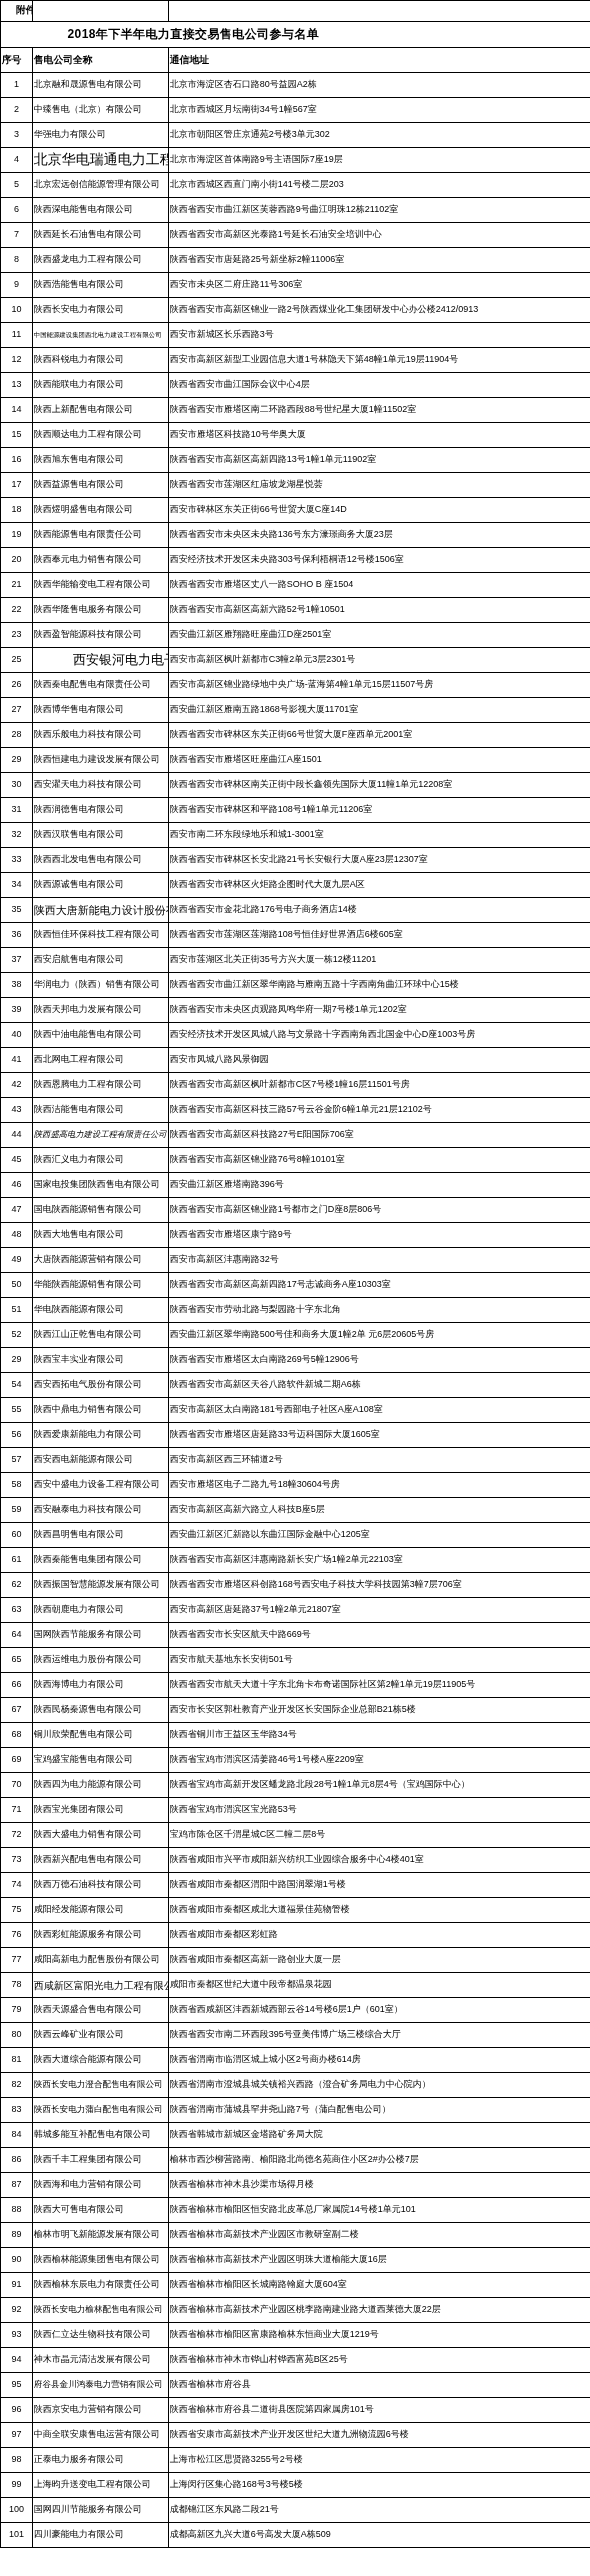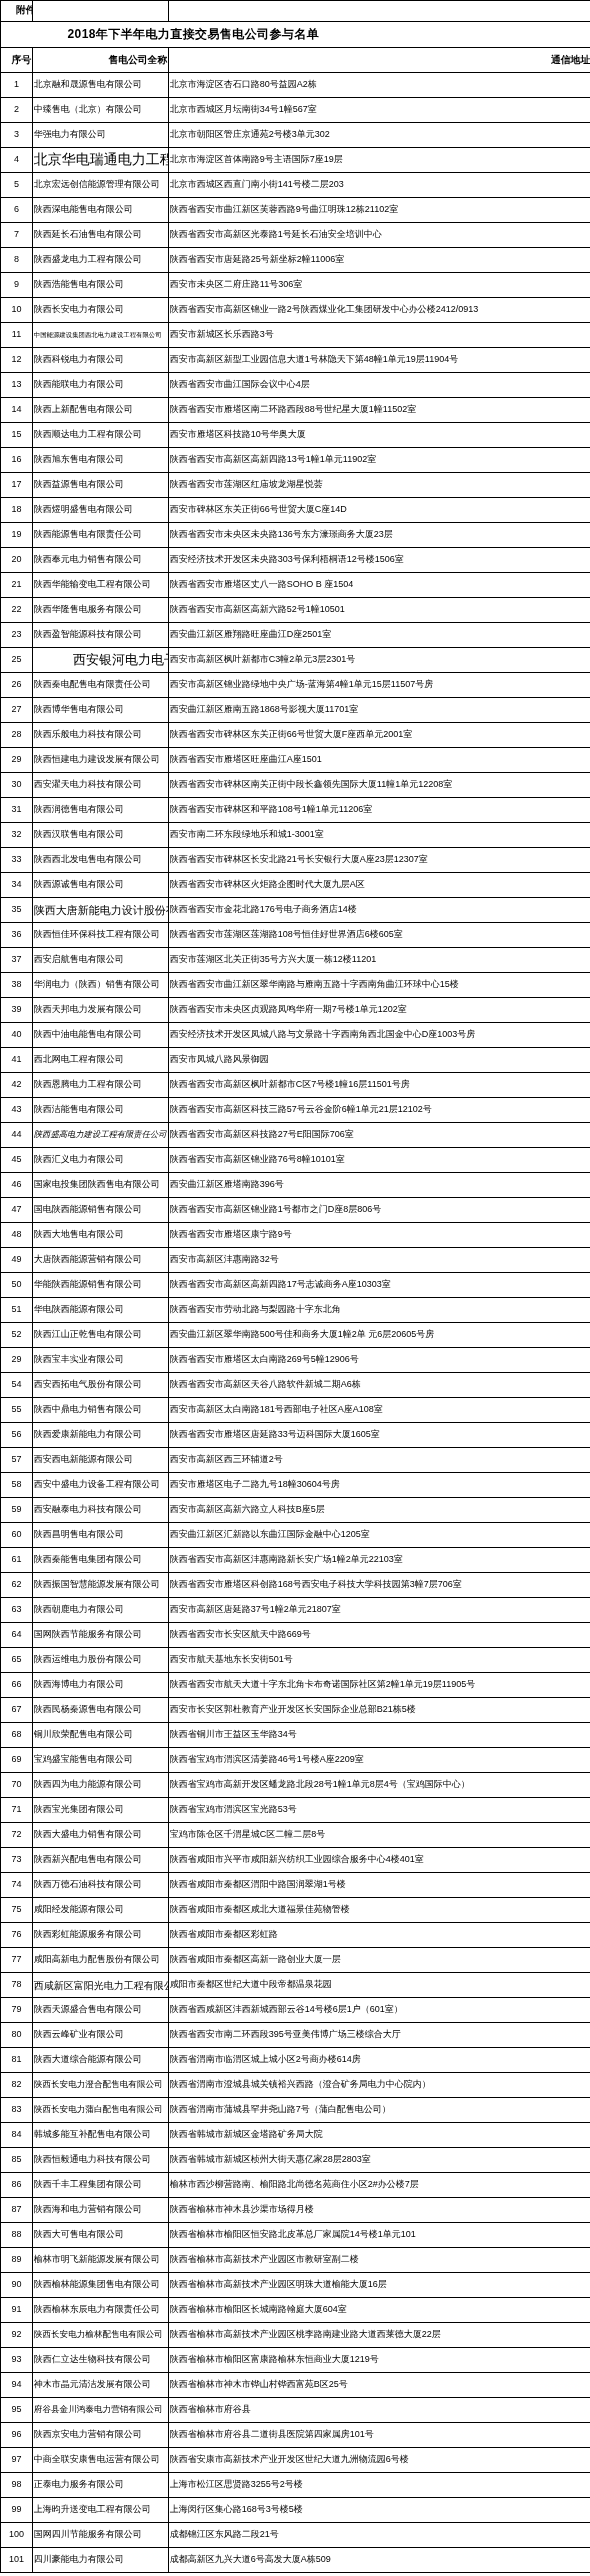--- a/index.html
+++ b/index.html
@@ -31,21 +31,21 @@
   tr.title-row td { height: 25.5px; border-top: 0.8px solid #000; }
   .title-inner {
     width: 383px;
     text-align: center;
     font-weight: bold;
     font-size: 12px;
     letter-spacing: 0.4px;
   }
   tr.header-row td {
     font-weight: bold;
-    text-align: right;
+    text-align: left;
     font-size: 9.8px;
     height: 24px;
   }
 </style>
 </head>
 <body>
 
 <div class="sheet">
   <table class="grid">
     <colgroup>
@@ -482,25 +482,20 @@
           <td class="num">83</td>
           <td style="font-size: 8.6px; margin-left: 44px;">陕西长安电力蒲白配售电有限公司</td>
           <td>陕西省渭南市蒲城县罕井尧山路7号（蒲白配售电公司）</td>
         </tr>
         <tr>
           <td class="num">84</td>
           <td>韩城多能互补配售电有限公司</td>
           <td>陕西省韩城市新城区金塔路矿务局大院</td>
         </tr>
         <tr>
-          <td class="num">85</td>
-          <td>陕西恒毅通电力科技有限公司</td>
-          <td>陕西省韩城市新城区桢州大街天惠亿家28层2803室</td>
-        </tr>
-        <tr>
           <td class="num">86</td>
           <td>陕西千丰工程集团有限公司</td>
           <td>榆林市西沙柳营路南、榆阳路北尚德名苑商住小区2#办公楼7层</td>
         </tr>
         <tr>
           <td class="num">87</td>
           <td>陕西海和电力营销有限公司</td>
           <td>陕西省榆林市神木县沙渠市场得月楼</td>
         </tr>
         <tr>

